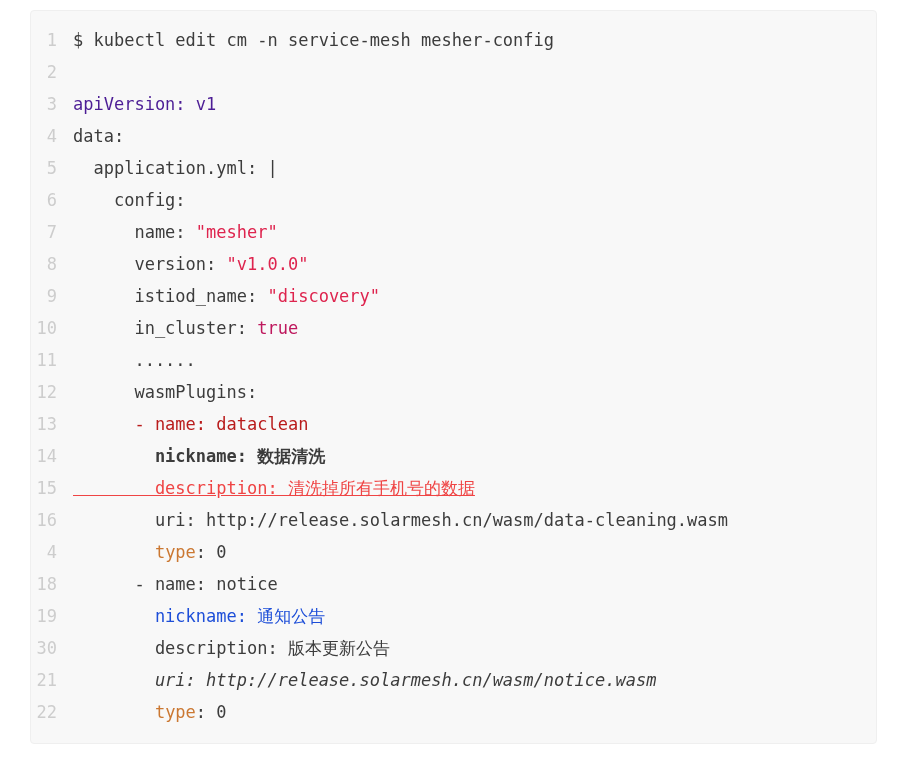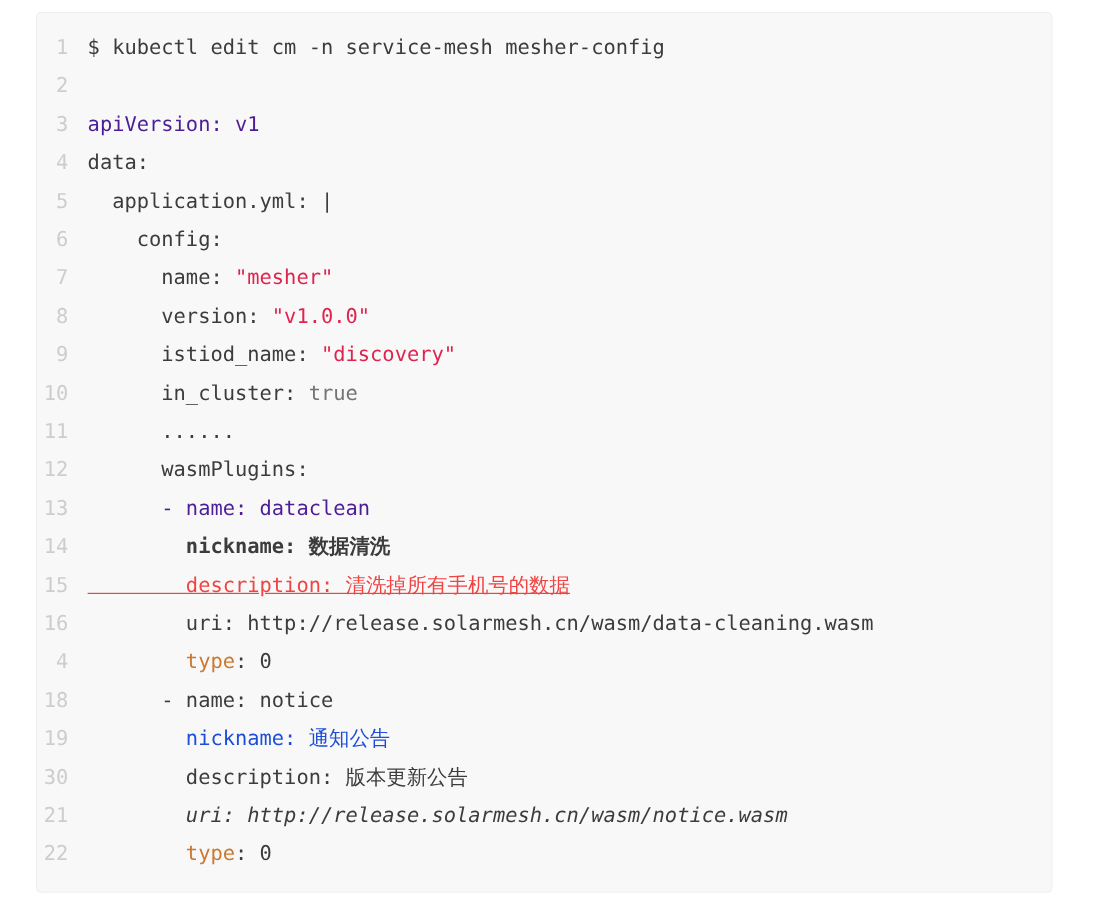--- a/index.html
+++ b/index.html
@@ -81,33 +81,33 @@
       <div class="line">
         <span class="ln">8</span>
         <span class="code"><span style="color: rgb(60, 60, 60);">      version: </span><span style="color: rgb(222, 36, 78);">"v1.0.0"</span></span>
       </div>
       <div class="line">
         <span class="ln">9</span>
         <span class="code"><span style="color: rgb(60, 60, 60);">      istiod_name: </span><span style="color: rgb(222, 36, 78);">"discovery"</span></span>
       </div>
       <div class="line">
         <span class="ln">10</span>
-        <span class="code"><span style="color: rgb(60, 60, 60);">      in_cluster: </span><span style="color: #737373;">true</span></span>
+        <span class="code"><span style="color: rgb(60, 60, 60);">      in_cluster: </span><span style="color: #be185d;">true</span></span>
       </div>
       <div class="line">
         <span class="ln">11</span>
         <span class="code"><span style="color: rgb(60, 60, 60);">      ......</span></span>
       </div>
       <div class="line">
         <span class="ln">12</span>
         <span class="code"><span style="color: rgb(60, 60, 60);">      wasmPlugins:</span></span>
       </div>
       <div class="line">
         <span class="ln">13</span>
-        <span class="code"><span style="color: #4c1d95;">      - name: dataclean</span></span>
+        <span class="code"><span style="color: #b91c1c;">      - name: dataclean</span></span>
       </div>
       <div class="line">
         <span class="ln">14</span>
         <span class="code"><span style="color: rgb(60, 60, 60); font-weight: bold;">        nickname: 数据清洗</span></span>
       </div>
       <div class="line">
         <span class="ln">15</span>
         <span class="code"><span style="color: #ef4444; text-decoration: underline;">        description: 清洗掉所有手机号的数据</span></span>
       </div>
       <div class="line">

